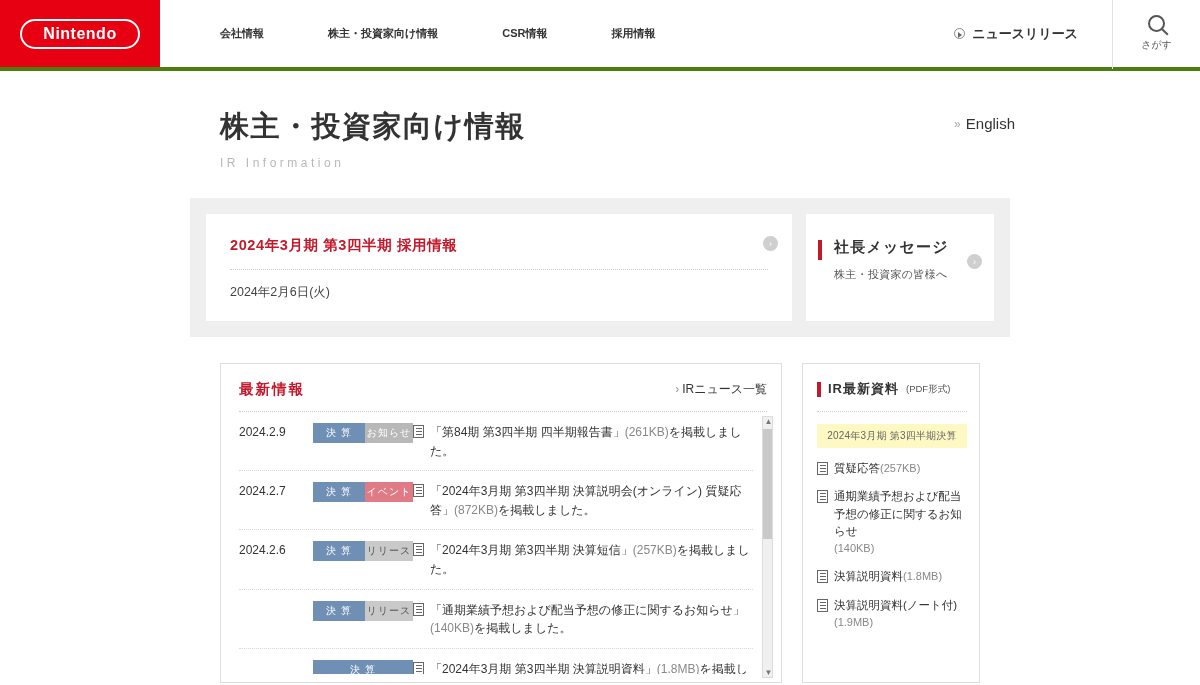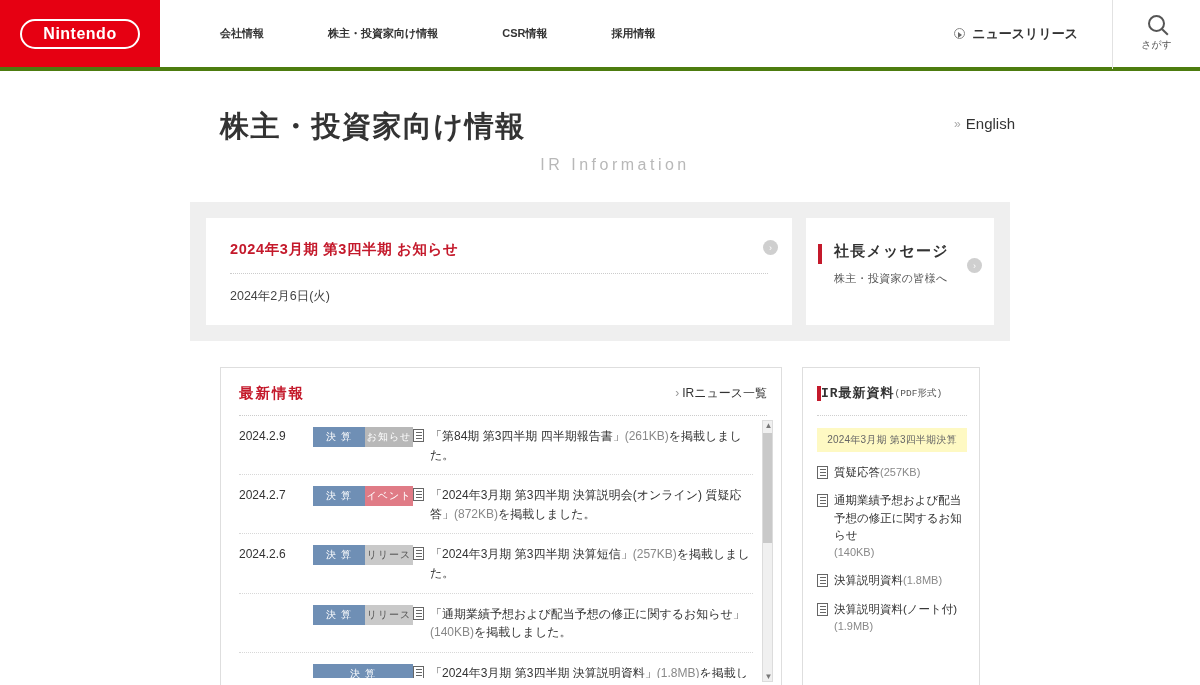--- a/index.html
+++ b/index.html
@@ -128,25 +128,24 @@
     position: relative;
   }
   .page-title {
     font-size: 29px;
     color: #333333;
     font-weight: bold;
     letter-spacing: 1.5px;
     margin: 0;
   }
   .page-subtitle {
-    font-size: 16px;
+    font-size: 12px;
     color: #b8b8b8;
     letter-spacing: 3.5px;
     margin-top: 9px;
-    text-align: center;
   }
   .english-link {
     position: absolute;
     right: -5px;
     top: 44px;
     font-size: 15px;
     color: #333;
     cursor: pointer;
     display: flex;
     align-items: center;
@@ -356,23 +355,23 @@
   .ir-card {
     width: 178px;
     background: #fff;
     border: 1px solid #dedede;
     padding: 16px 12px 20px 14px;
     height: 320px;
   }
   .ir-head {
     display: flex;
     align-items: center;
+    gap: 7px;
     padding-bottom: 13px;
     border-bottom: 1px dotted #cfcfcf;
-    font-family: Liberation Mono, monospace;
   }
   .ir-bar { width: 4px; height: 15px; background: #c4192b; }
   .ir-head-title { font-size: 13px; font-weight: bold; color: #333; letter-spacing: 1px; }
   .ir-head-sub { font-size: 9.5px; color: #555; }
   .ir-period {
     background: #fef9c3;
     color: #666;
     font-size: 10px;
     padding: 5px 4px;
     text-align: center;
@@ -437,21 +436,21 @@
     <h1 class="page-title">株主・投資家向け情報</h1>
     <div class="page-subtitle">IR Information</div>
     <div class="english-link">
       <span class="chev">»</span>
       <span>English</span>
     </div>
   </div>
 
   <div class="highlight-wrap">
     <div class="hl-main">
-      <div class="hl-main-title">2024年3月期 第3四半期 お知らせ</div>
+      <div class="hl-main-title">2024年3月期 第3四半期 採用情報</div>
       <div class="hl-main-date">2024年2月6日(火)</div>
       <div class="round-arrow">›</div>
     </div>
     <div class="hl-side">
       <div class="hl-side-bar"></div>
       <div class="hl-side-title">社長メッセージ</div>
       <div class="hl-side-sub">株主・投資家の皆様へ</div>
       <div class="round-arrow">›</div>
     </div>
   </div>

